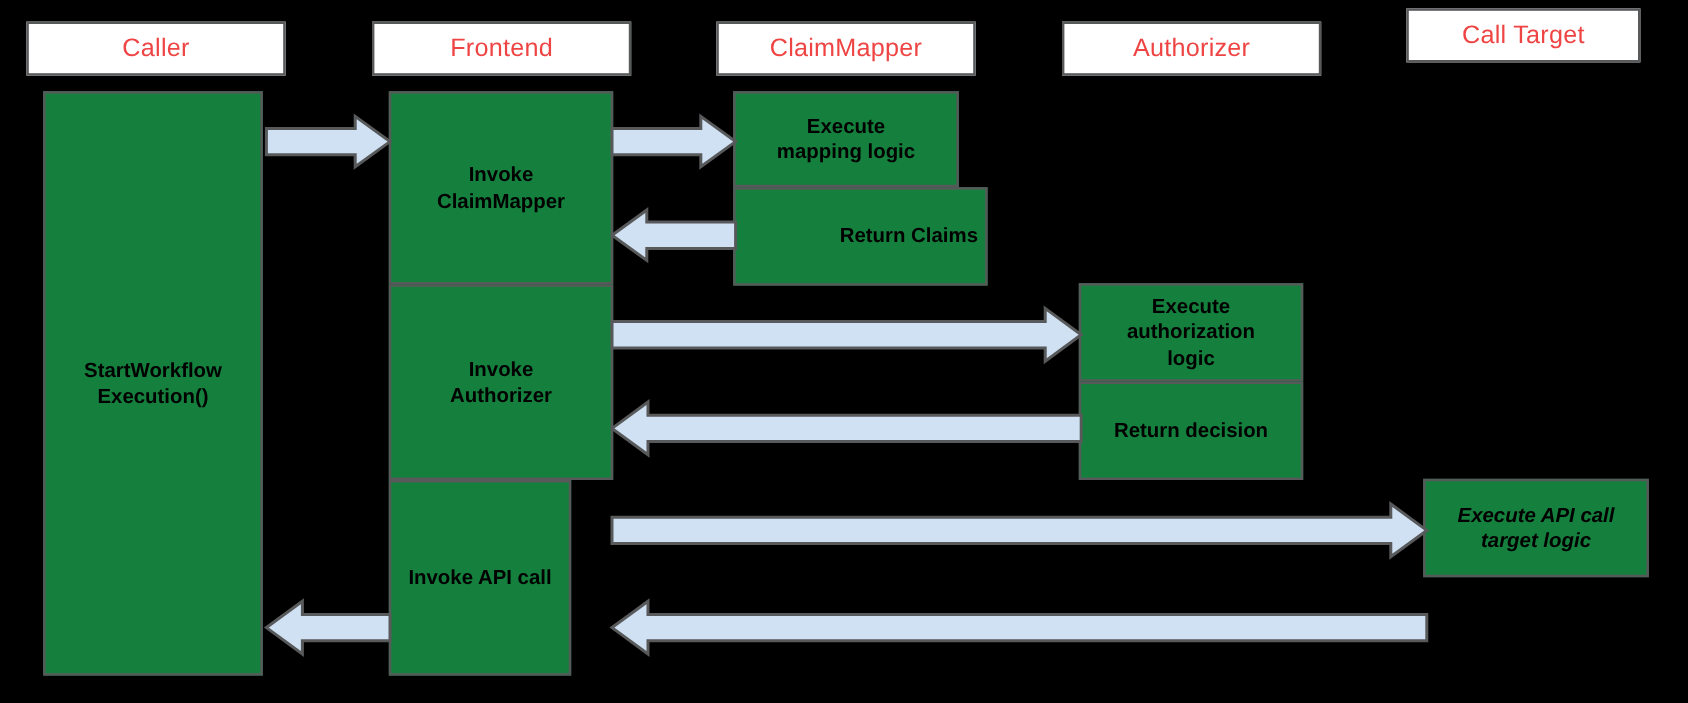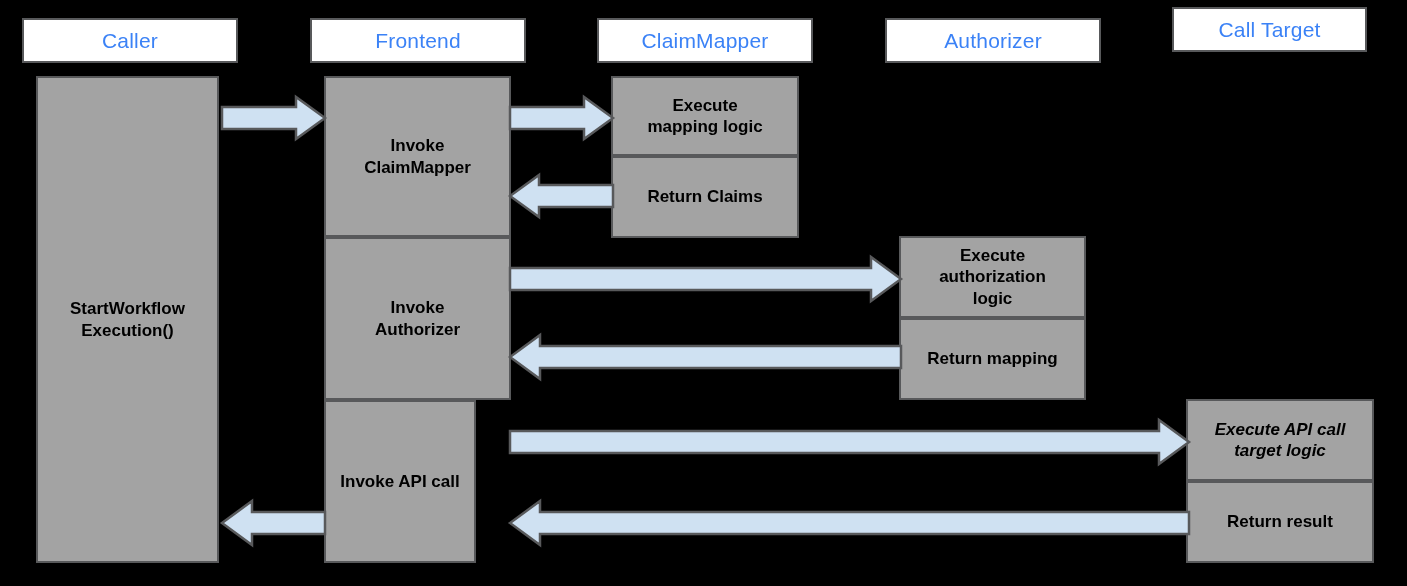--- a/index.html
+++ b/index.html
@@ -18,30 +18,30 @@
 
   
   .lifeline-header {
     position: absolute;
     background: #ffffff;
     border: 2px solid #58595b;
     box-sizing: border-box;
     display: flex;
     align-items: center;
     justify-content: center;
-    color: #3b82f6;
+    color: #ef4444;
     font-size: 21px;
     font-weight: 400;
     letter-spacing: 0.2px;
   }
 
   
   .actbox {
     position: absolute;
-    background: #a3a3a3;
+    background: #15803d;
     border: 2px solid #58595b;
     box-sizing: border-box;
     display: flex;
     align-items: center;
     justify-content: center;
     text-align: center;
     color: #000000;
     font-size: 17px;
     font-weight: bold;
     line-height: 1.25;
@@ -103,42 +103,39 @@
 
   <div class="actbox" style="left:324px; top:400px; width:152px; height:163px;">
     <span class="txt">Invoke API call</span>
   </div>
 
   <div class="actbox" style="left:611px; top:76px; width:188px; height:80px;">
     <span class="txt">Execute
 mapping logic</span>
   </div>
 
-  <div class="actbox" style="left:611px; top:156px; width:188px; height:82px;">
+  <div class="actbox" style="left:611px; top:156px; width:212px; height:82px;justify-content:flex-end;">
     <span class="txt">Return Claims</span>
   </div>
 
   <div class="actbox" style="left:899px; top:236px; width:187px; height:82px;">
     <span class="txt">Execute
 authorization
 logic</span>
   </div>
 
   <div class="actbox" style="left:899px; top:318px; width:187px; height:82px;">
-    <span class="txt">Return mapping</span>
+    <span class="txt">Return decision</span>
   </div>
 
   <div class="actbox" style="left:1186px; top:399px; width:188px; height:82px;font-style:italic;">
     <span class="txt">Execute API call
 target logic</span>
   </div>
 
-  <div class="actbox" style="left:1186px; top:481px; width:188px; height:82px;">
-    <span class="txt">Return result</span>
-  </div>
 
   <div class="arrow" style="left:222px; top:96px; width:104px; height:44px;">
     <svg width="104" height="44" viewBox="0 0 104 44">
       <polygon points="0,11 74,11 74,1 103,22 74,43 74,33 0,33" fill="#cfe1f2" stroke="#58595b" stroke-width="2.5" stroke-linejoin="miter"></polygon>
     </svg>
   </div>
 
   <div class="arrow" style="left:510px; top:96px; width:104px; height:44px;">
     <svg width="104" height="44" viewBox="0 0 104 44">
       <polygon points="0,11 74,11 74,1 103,22 74,43 74,33 0,33" fill="#cfe1f2" stroke="#58595b" stroke-width="2.5" stroke-linejoin="miter"></polygon>

